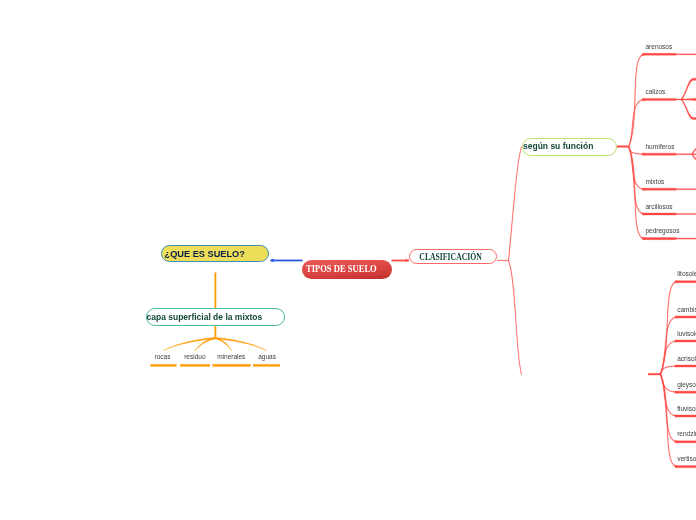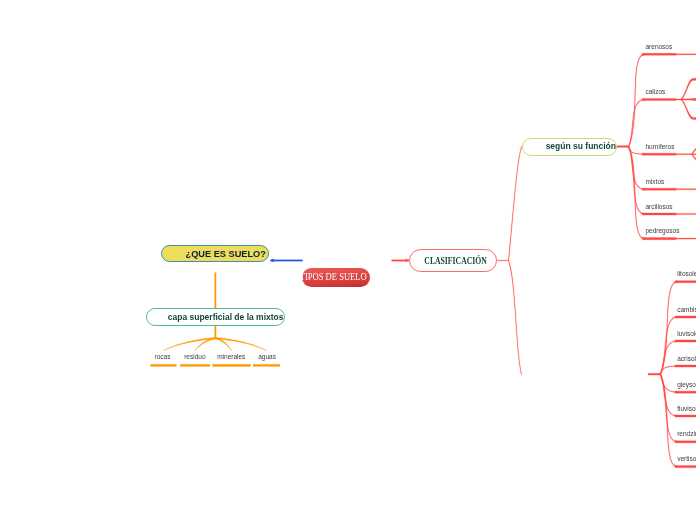--- a/index.html
+++ b/index.html
@@ -1,32 +1,32 @@
 <!DOCTYPE html>
 <html><head>
 <meta charset="utf-8">
 <style>
   html,body{margin:0;padding:0;background:#ffffff;}
   body{width:696px;height:520px;overflow:hidden;font-family:"Liberation Sans",sans-serif;}
   #stage{position:relative;width:696px;height:520px;background:#ffffff;overflow:hidden;}
   svg#links{position:absolute;left:0;top:0;width:696px;height:520px;}
 
-  .node{position:absolute;box-sizing:border-box;display:flex;align-items:center;justify-content:flex-end;
+  .node{position:absolute;box-sizing:border-box;display:flex;align-items:center;justify-content:flex-start;
         white-space:nowrap;line-height:1;}
 
   #n-root{left:161px;top:245px;width:108px;height:17px;background:#eddd58;border:1.5px solid #3d90b5;
           border-radius:12.5px;color:#0a1f4a;font-weight:700;font-size:9.8px;}
   #n-root .sq{transform:scaleX(0.94);}
 
-  #n-tipos{left:302px;top:268px;width:68px;height:19px;border-radius:9.5px;color:#ffffff;
+  #n-tipos{left:302px;top:260px;width:90px;height:19px;border-radius:9.5px;color:#ffffff;
            font-family:"Liberation Serif",serif;font-size:9.5px;
-           background:linear-gradient(175deg,#e95a58 0%,#e04a48 40%,#d23c39 72%,#bb2f2c 100%);}
+           background:linear-gradient(175deg,#e95a58 0%,#e04a48 40%,#d23c39 72%,#bb2f2c 100%);font-weight:bold;}
   #n-tipos .sq{transform:scaleX(0.90);}
 
-  #n-clasif{left:409px;top:249px;width:88px;height:23px;border-radius:11.5px;background:#fff;
+  #n-clasif{left:409px;top:249px;width:88px;height:15px;border-radius:11.5px;background:#fff;
             border:1.4px solid #fc6a68;color:#14483c;font-family:"Liberation Serif",serif;
             font-weight:700;font-size:10px;}
   #n-clasif .sq{transform:scaleX(0.77);}
 
   #n-capa{left:145.5px;top:307.5px;width:139px;height:18.5px;border-radius:9.5px;background:#fff;
           border:1.35px solid #4dbca5;color:#13463a;font-weight:700;font-size:8.5px;}
 
   #n-func{left:522px;top:137.5px;width:95px;height:18px;border-radius:9px;background:#fff;
           border:1.35px solid #bce272;color:#13463a;font-weight:700;font-size:8.5px;}
 

